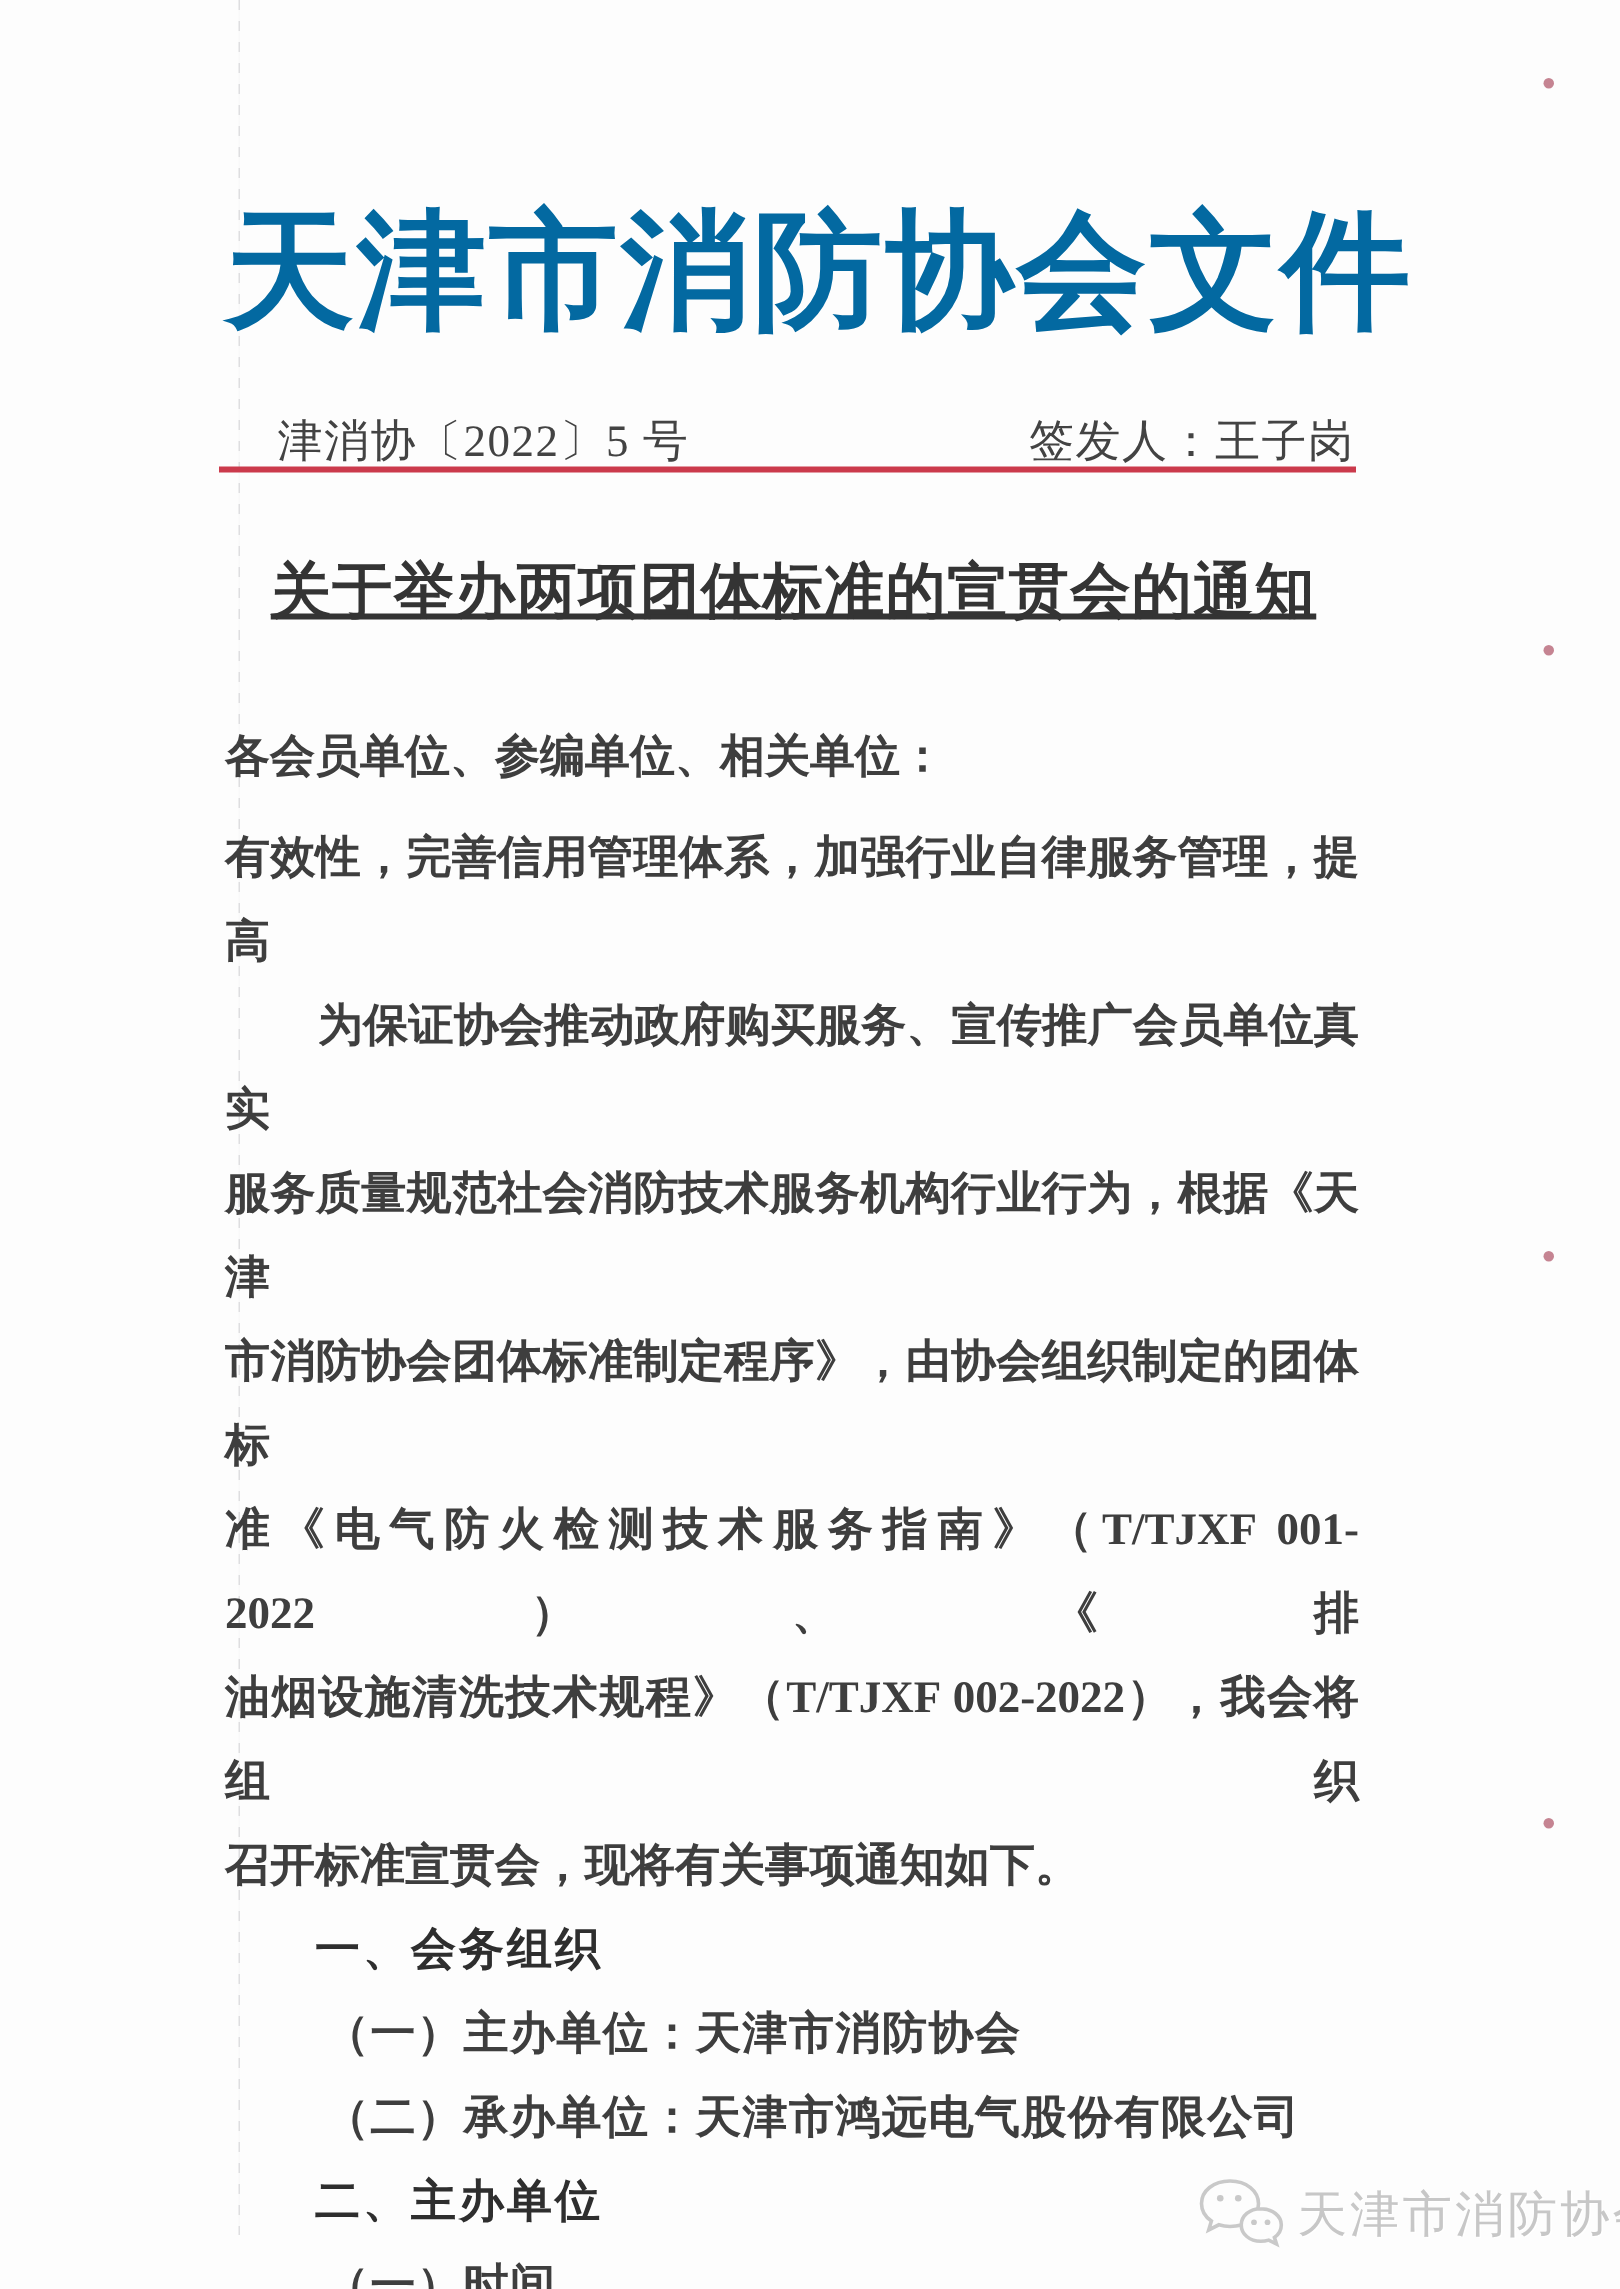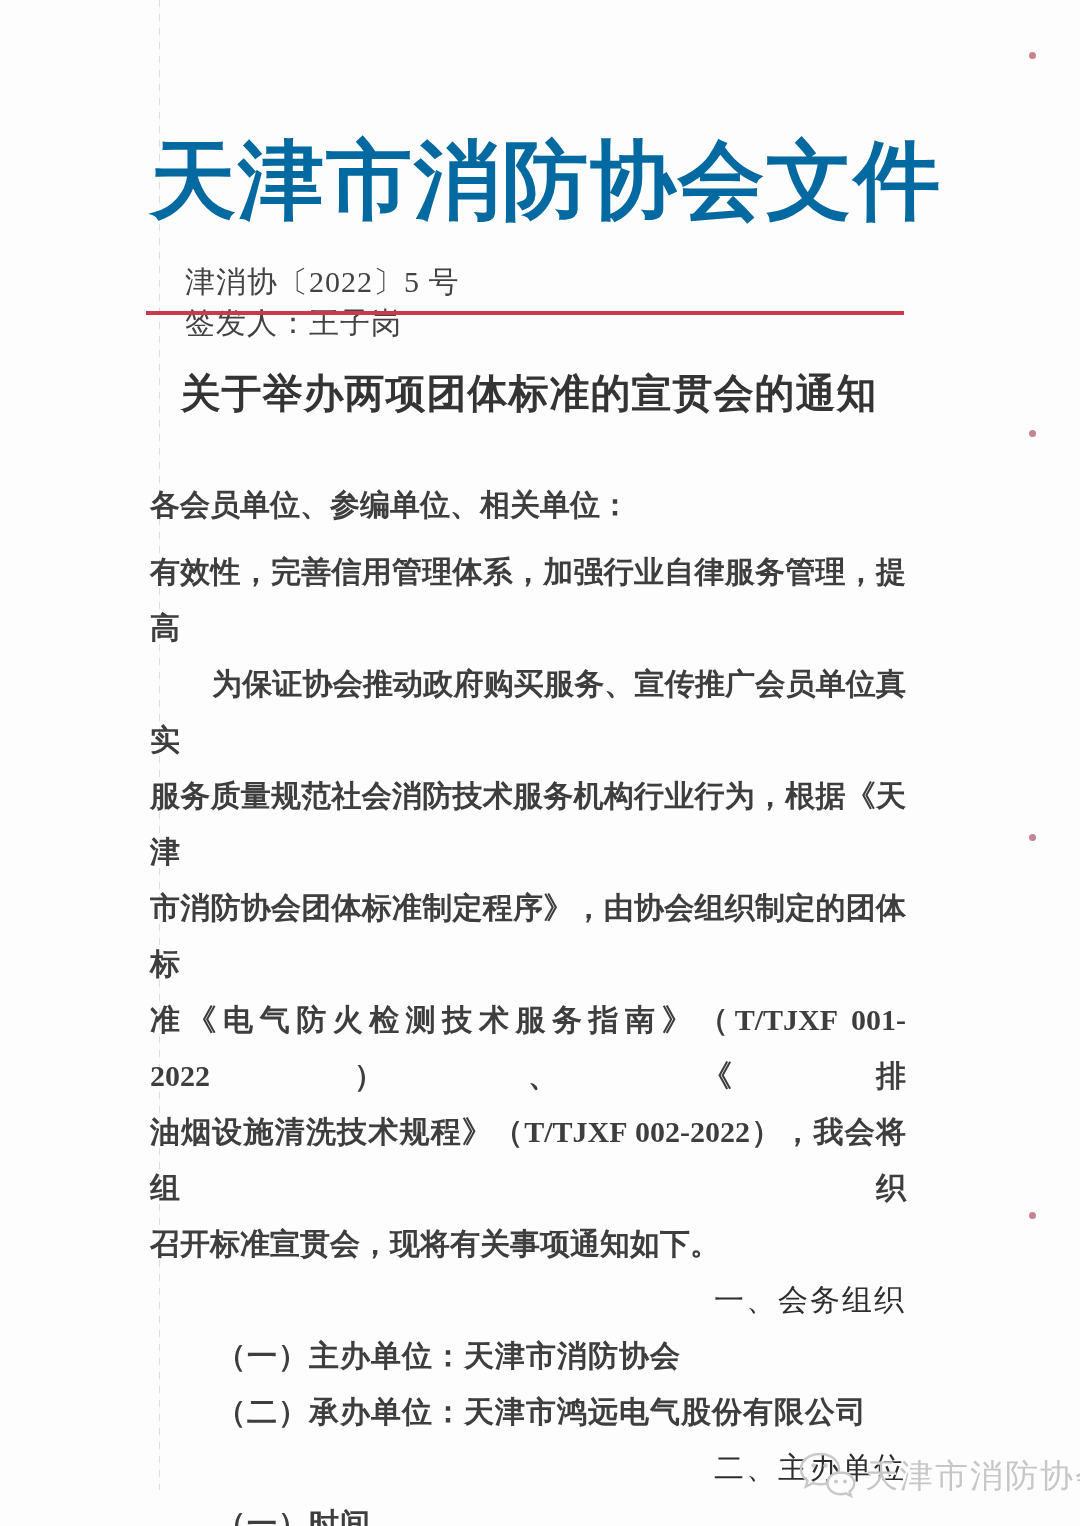--- a/index.html
+++ b/index.html
@@ -47,49 +47,49 @@
     font-size: 86px;
     line-height: 1.05;
     font-weight: bold;
     letter-spacing: 2px;
     white-space: nowrap;
     color: #0369a1;
   }
 
   .docnum-row {
     position: absolute;
-    top: 262px; left: 185px;
+    top: 274px; left: 185px;
     width: 718px;
     display: flex;
     justify-content: space-between;
     align-items: baseline;
     font-size: 30px;
     color: #434343;
     letter-spacing: 1px;
-    flex-direction: column;
   }
 
   .red-rule {
     position: absolute;
     top: 311px; left: 146px;
     width: 758px; height: 4px;
     background: #cb3a4c;
   }
 
   .doc-title {
     position: absolute;
     top: 366px; left: 150px;
     width: 758px;
     margin: 0;
     text-align: center;
     font-size: 40px;
     font-weight: bold;
     letter-spacing: 1px;
     color: #343434;
     white-space: nowrap;
+    text-decoration: underline;
   }
 
   .body-text {
     position: absolute;
     top: 477px; left: 150px;
     width: 756px;
     font-size: 30px;
     line-height: 56px;
     color: #3e3e3e;
   }
@@ -97,25 +97,24 @@
   .line { min-height: 56px; font-weight: bold; }
 
   
   .jline { text-align: justify; text-align-last: justify; }
   .first-indent { text-indent: 62px; }
 
   .salutation { margin-bottom: 11px; }
 
   .heading {
     font-family: "Liberation Sans", sans-serif;
-    font-weight: normal;
+    font-weight: bold;
     color: #2e2e2e;
     padding-left: 60px;
     letter-spacing: 2px;
-    text-align: right;
   }
   .item    { padding-left: 66px; letter-spacing: 1px; }
 
   .watermark {
     position: absolute;
     top: 1450px; left: 795px;
     display: flex;
     align-items: center;
     gap: 8px;
     color: #c7c7c7;

